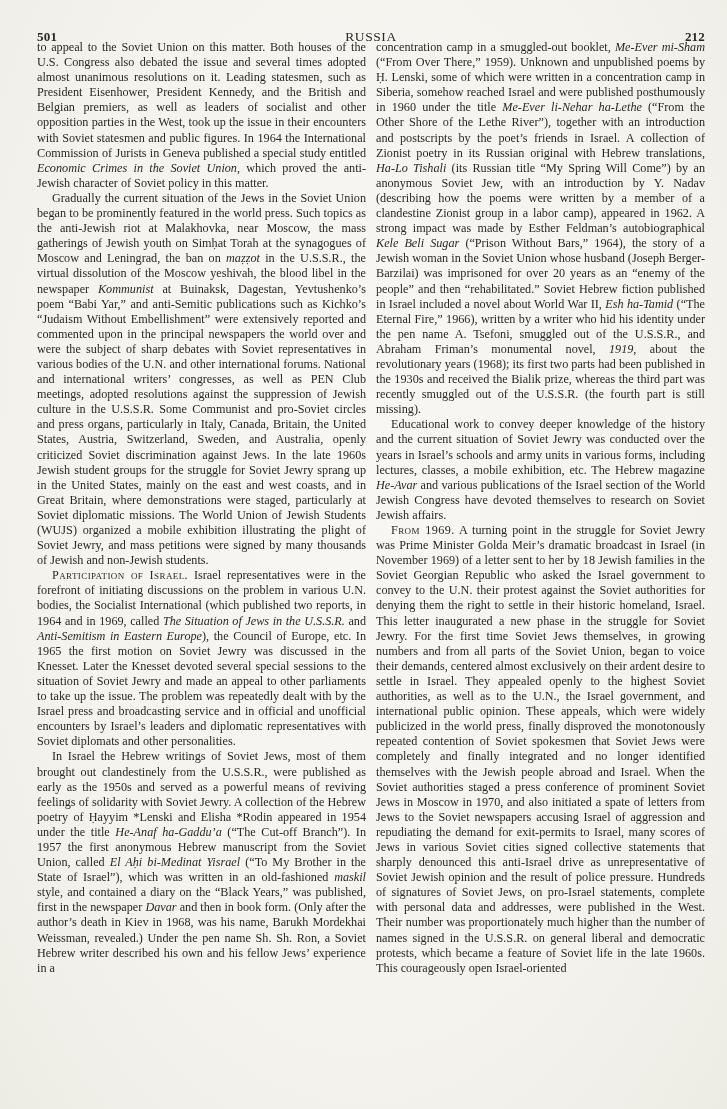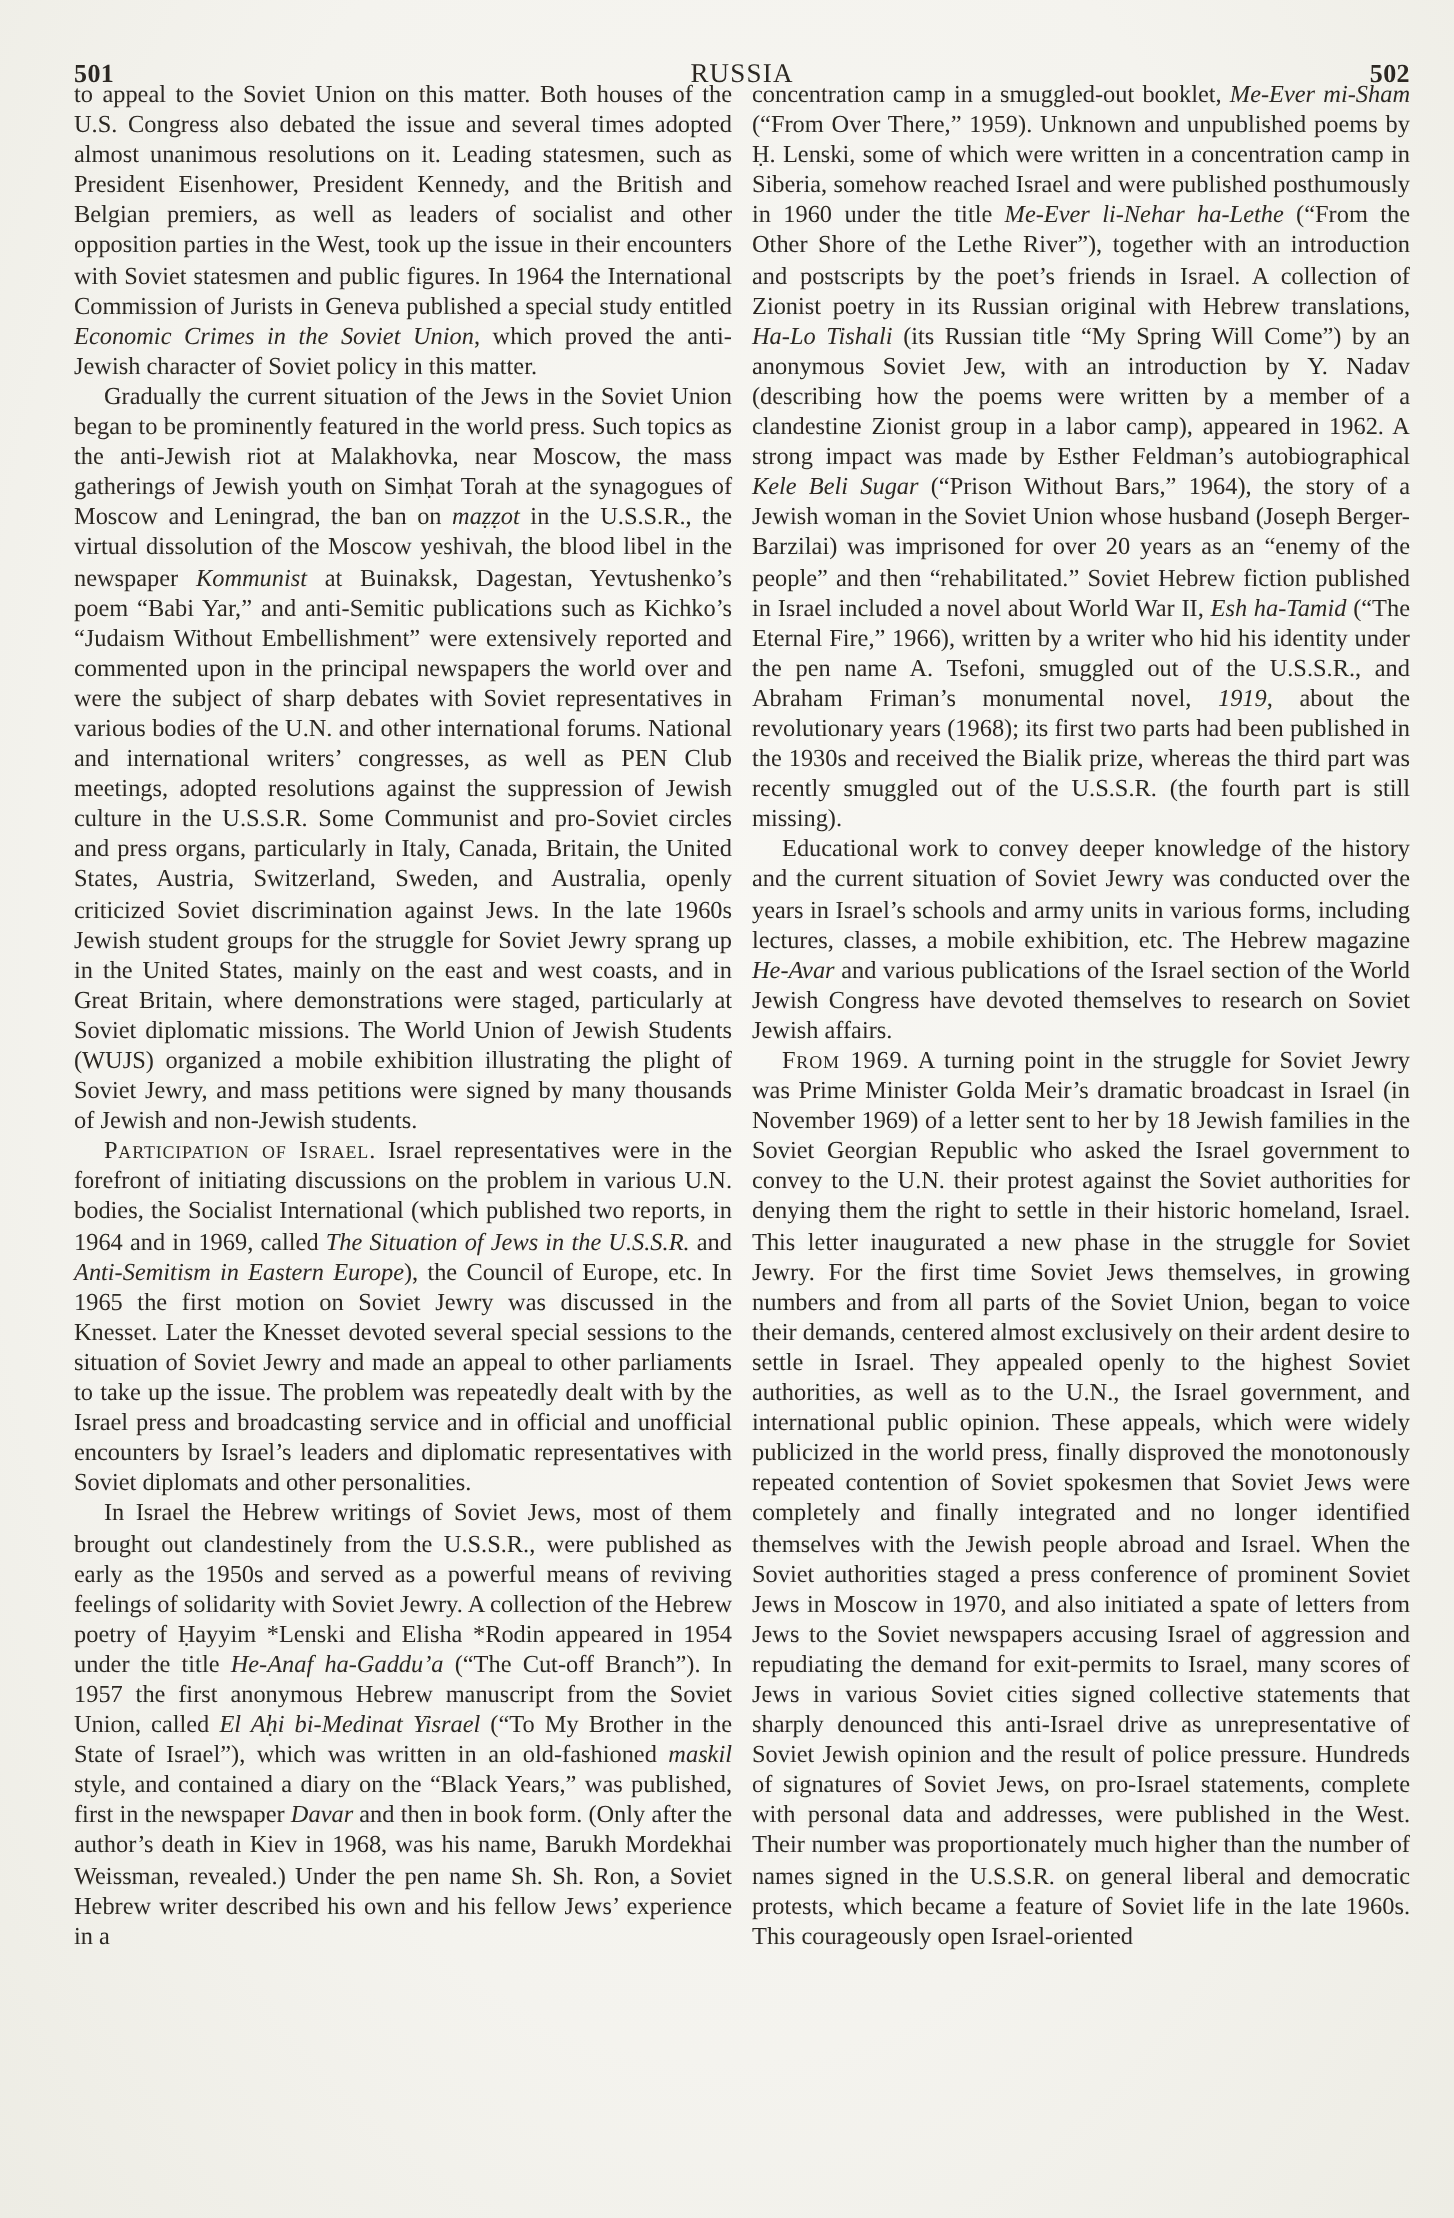--- a/index.html
+++ b/index.html
@@ -34,21 +34,21 @@
   .it { font-style: italic; }
   .sc { font-variant: small-caps; letter-spacing: 0.4px; }
 </style>
 </head>
 <body>
 
 <div class="page">
   <header class="running-head">
     <span class="pnum">501</span>
     <span class="head-title">RUSSIA</span>
-    <span class="pnum">502</span>
+    <span class="pnum">212</span>
   </header>
   <main class="columns">
     <section class="col">
         <p class="para"><span>to appeal to the Soviet Union on this matter. Both houses of the U.S. Congress also debated the issue and several times adopted almost unanimous resolutions on it. Leading statesmen, such as President Eisenhower, President Kennedy, and the British and Belgian premiers, as well as leaders of socialist and other opposition parties in the West, took up the issue in their encounters with Soviet statesmen and public figures. In 1964 the International Commission of Jurists in Geneva published a special study entitled </span><span class="it">Economic Crimes in the Soviet Union</span><span>, which proved the anti-Jewish character of Soviet policy in this matter.</span></p>
         <p class="para indent"><span>Gradually the current situation of the Jews in the Soviet Union began to be prominently featured in the world press. Such topics as the anti-Jewish riot at Malakhovka, near Moscow, the mass gatherings of Jewish youth on Simḥat Torah at the synagogues of Moscow and Leningrad, the ban on </span><span class="it">maẓẓot</span><span> in the U.S.S.R., the virtual dissolution of the Moscow yeshivah, the blood libel in the newspaper </span><span class="it">Kommunist</span><span> at Buinaksk, Dagestan, Yevtushenko’s poem “Babi Yar,” and anti-Semitic publications such as Kichko’s “Judaism Without Embellishment” were extensively reported and commented upon in the principal newspapers the world over and were the subject of sharp debates with Soviet representatives in various bodies of the U.N. and other international forums. National and international writers’ congresses, as well as PEN Club meetings, adopted resolutions against the suppression of Jewish culture in the U.S.S.R. Some Communist and pro-Soviet circles and press organs, particularly in Italy, Canada, Britain, the United States, Austria, Switzerland, Sweden, and Australia, openly criticized Soviet discrimination against Jews. In the late 1960s Jewish student groups for the struggle for Soviet Jewry sprang up in the United States, mainly on the east and west coasts, and in Great Britain, where demonstrations were staged, particularly at Soviet diplomatic missions. The World Union of Jewish Students (WUJS) organized a mobile exhibition illustrating the plight of Soviet Jewry, and mass petitions were signed by many thousands of Jewish and non-Jewish students.</span></p>
         <p class="para indent"><span class="sc">Participation of Israel.</span><span> Israel representatives were in the forefront of initiating discussions on the problem in various U.N. bodies, the Socialist International (which published two reports, in 1964 and in 1969, called </span><span class="it">The Situation of Jews in the U.S.S.R.</span><span> and </span><span class="it">Anti-Semitism in Eastern Europe</span><span>), the Council of Europe, etc. In 1965 the first motion on Soviet Jewry was discussed in the Knesset. Later the Knesset devoted several special sessions to the situation of Soviet Jewry and made an appeal to other parliaments to take up the issue. The problem was repeatedly dealt with by the Israel press and broadcasting service and in official and unofficial encounters by Israel’s leaders and diplomatic representatives with Soviet diplomats and other personalities.</span></p>
         <p class="para indent"><span>In Israel the Hebrew writings of Soviet Jews, most of them brought out clandestinely from the U.S.S.R., were published as early as the 1950s and served as a powerful means of reviving feelings of solidarity with Soviet Jewry. A collection of the Hebrew poetry of Ḥayyim *Lenski and Elisha *Rodin appeared in 1954 under the title </span><span class="it">He-Anaf ha-Gaddu’a</span><span> (“The Cut-off Branch”). In 1957 the first anonymous Hebrew manuscript from the Soviet Union, called </span><span class="it">El Aḥi bi-Medinat Yisrael</span><span> (“To My Brother in the State of Israel”), which was written in an old-fashioned </span><span class="it">maskil</span><span> style, and contained a diary on the “Black Years,” was published, first in the newspaper </span><span class="it">Davar</span><span> and then in book form. (Only after the author’s death in Kiev in 1968, was his name, Barukh Mordekhai Weissman, revealed.) Under the pen name Sh. Sh. Ron, a Soviet Hebrew writer described his own and his fellow Jews’ experience in a</span></p>
       </section>
     <section class="col">
         <p class="para"><span>concentration camp in a smuggled-out booklet, </span><span class="it">Me-Ever mi-Sham</span><span> (“From Over There,” 1959). Unknown and unpublished poems by Ḥ. Lenski, some of which were written in a concentration camp in Siberia, somehow reached Israel and were published posthumously in 1960 under the title </span><span class="it">Me-Ever li-Nehar ha-Lethe</span><span> (“From the Other Shore of the Lethe River”), together with an introduction and postscripts by the poet’s friends in Israel. A collection of Zionist poetry in its Russian original with Hebrew translations, </span><span class="it">Ha-Lo Tishali</span><span> (its Russian title “My Spring Will Come”) by an anonymous Soviet Jew, with an introduction by Y. Nadav (describing how the poems were written by a member of a clandestine Zionist group in a labor camp), appeared in 1962. A strong impact was made by Esther Feldman’s autobiographical </span><span class="it">Kele Beli Sugar</span><span> (“Prison Without Bars,” 1964), the story of a Jewish woman in the Soviet Union whose husband (Joseph Berger-Barzilai) was imprisoned for over 20 years as an “enemy of the people” and then “rehabilitated.” Soviet Hebrew fiction published in Israel included a novel about World War II, </span><span class="it">Esh ha-Tamid</span><span> (“The Eternal Fire,” 1966), written by a writer who hid his identity under the pen name A. Tsefoni, smuggled out of the U.S.S.R., and Abraham Friman’s monumental novel, </span><span class="it">1919</span><span>, about the revolutionary years (1968); its first two parts had been published in the 1930s and received the Bialik prize, whereas the third part was recently smuggled out of the U.S.S.R. (the fourth part is still missing).</span></p>

